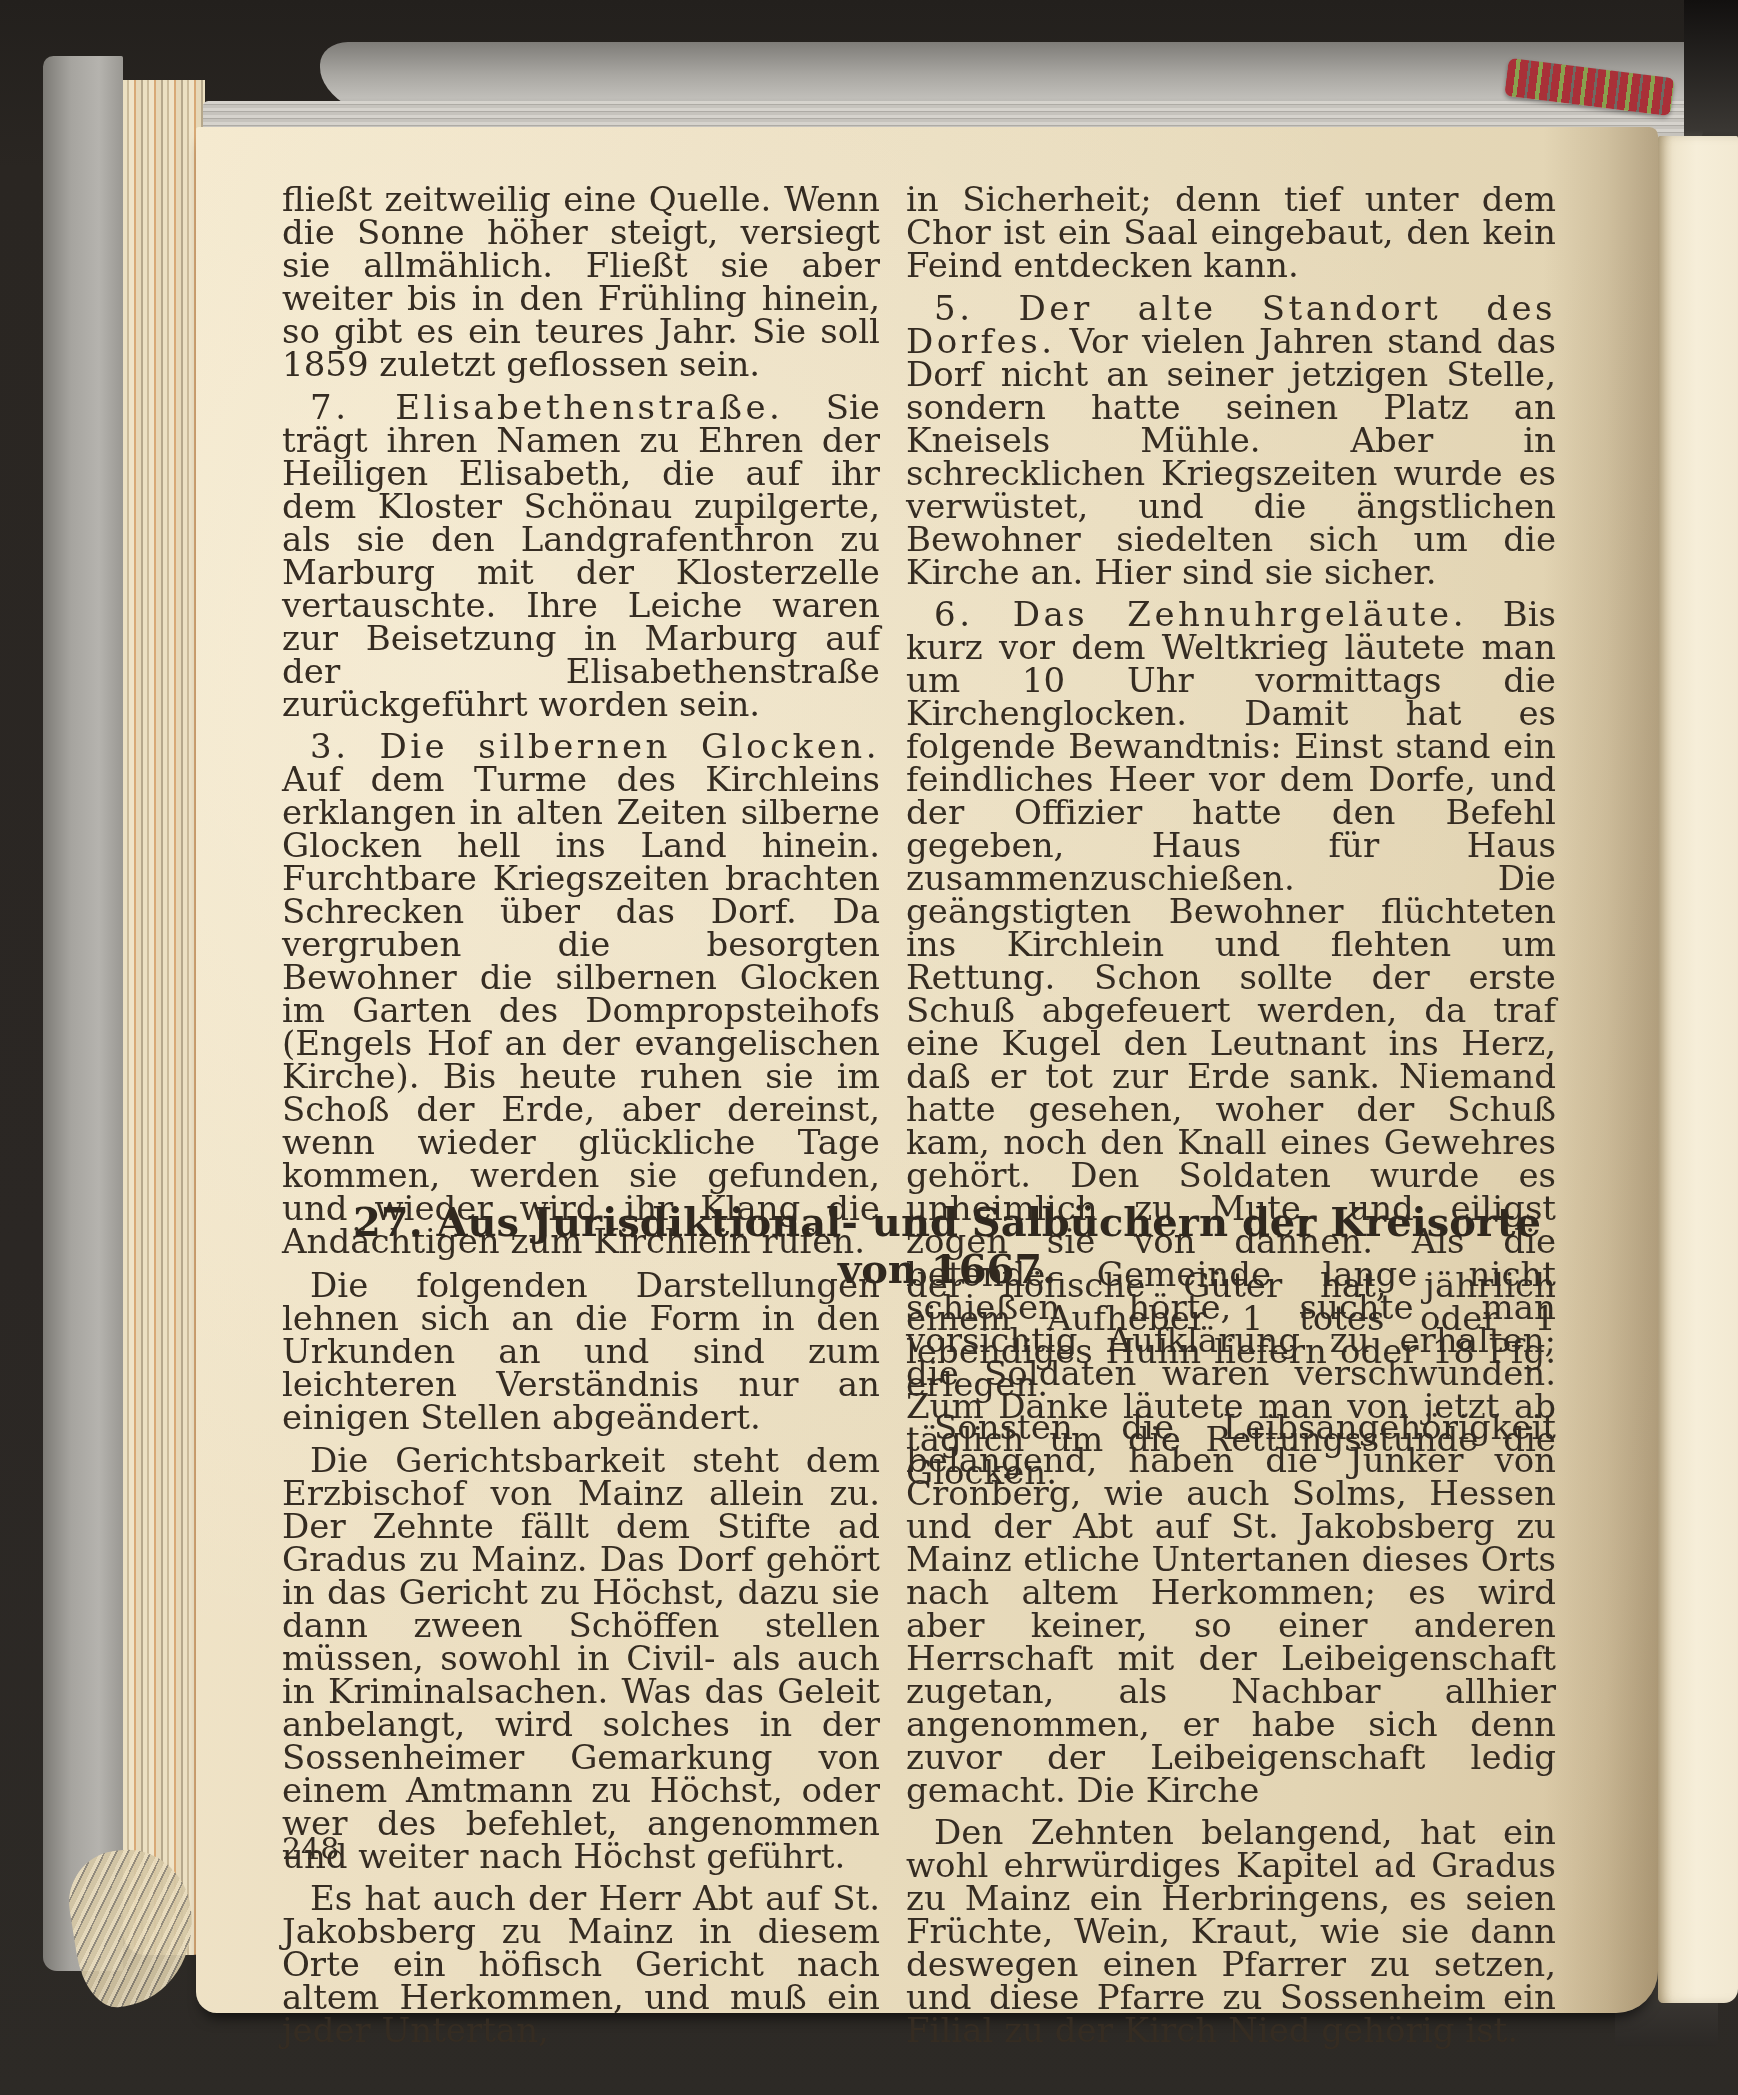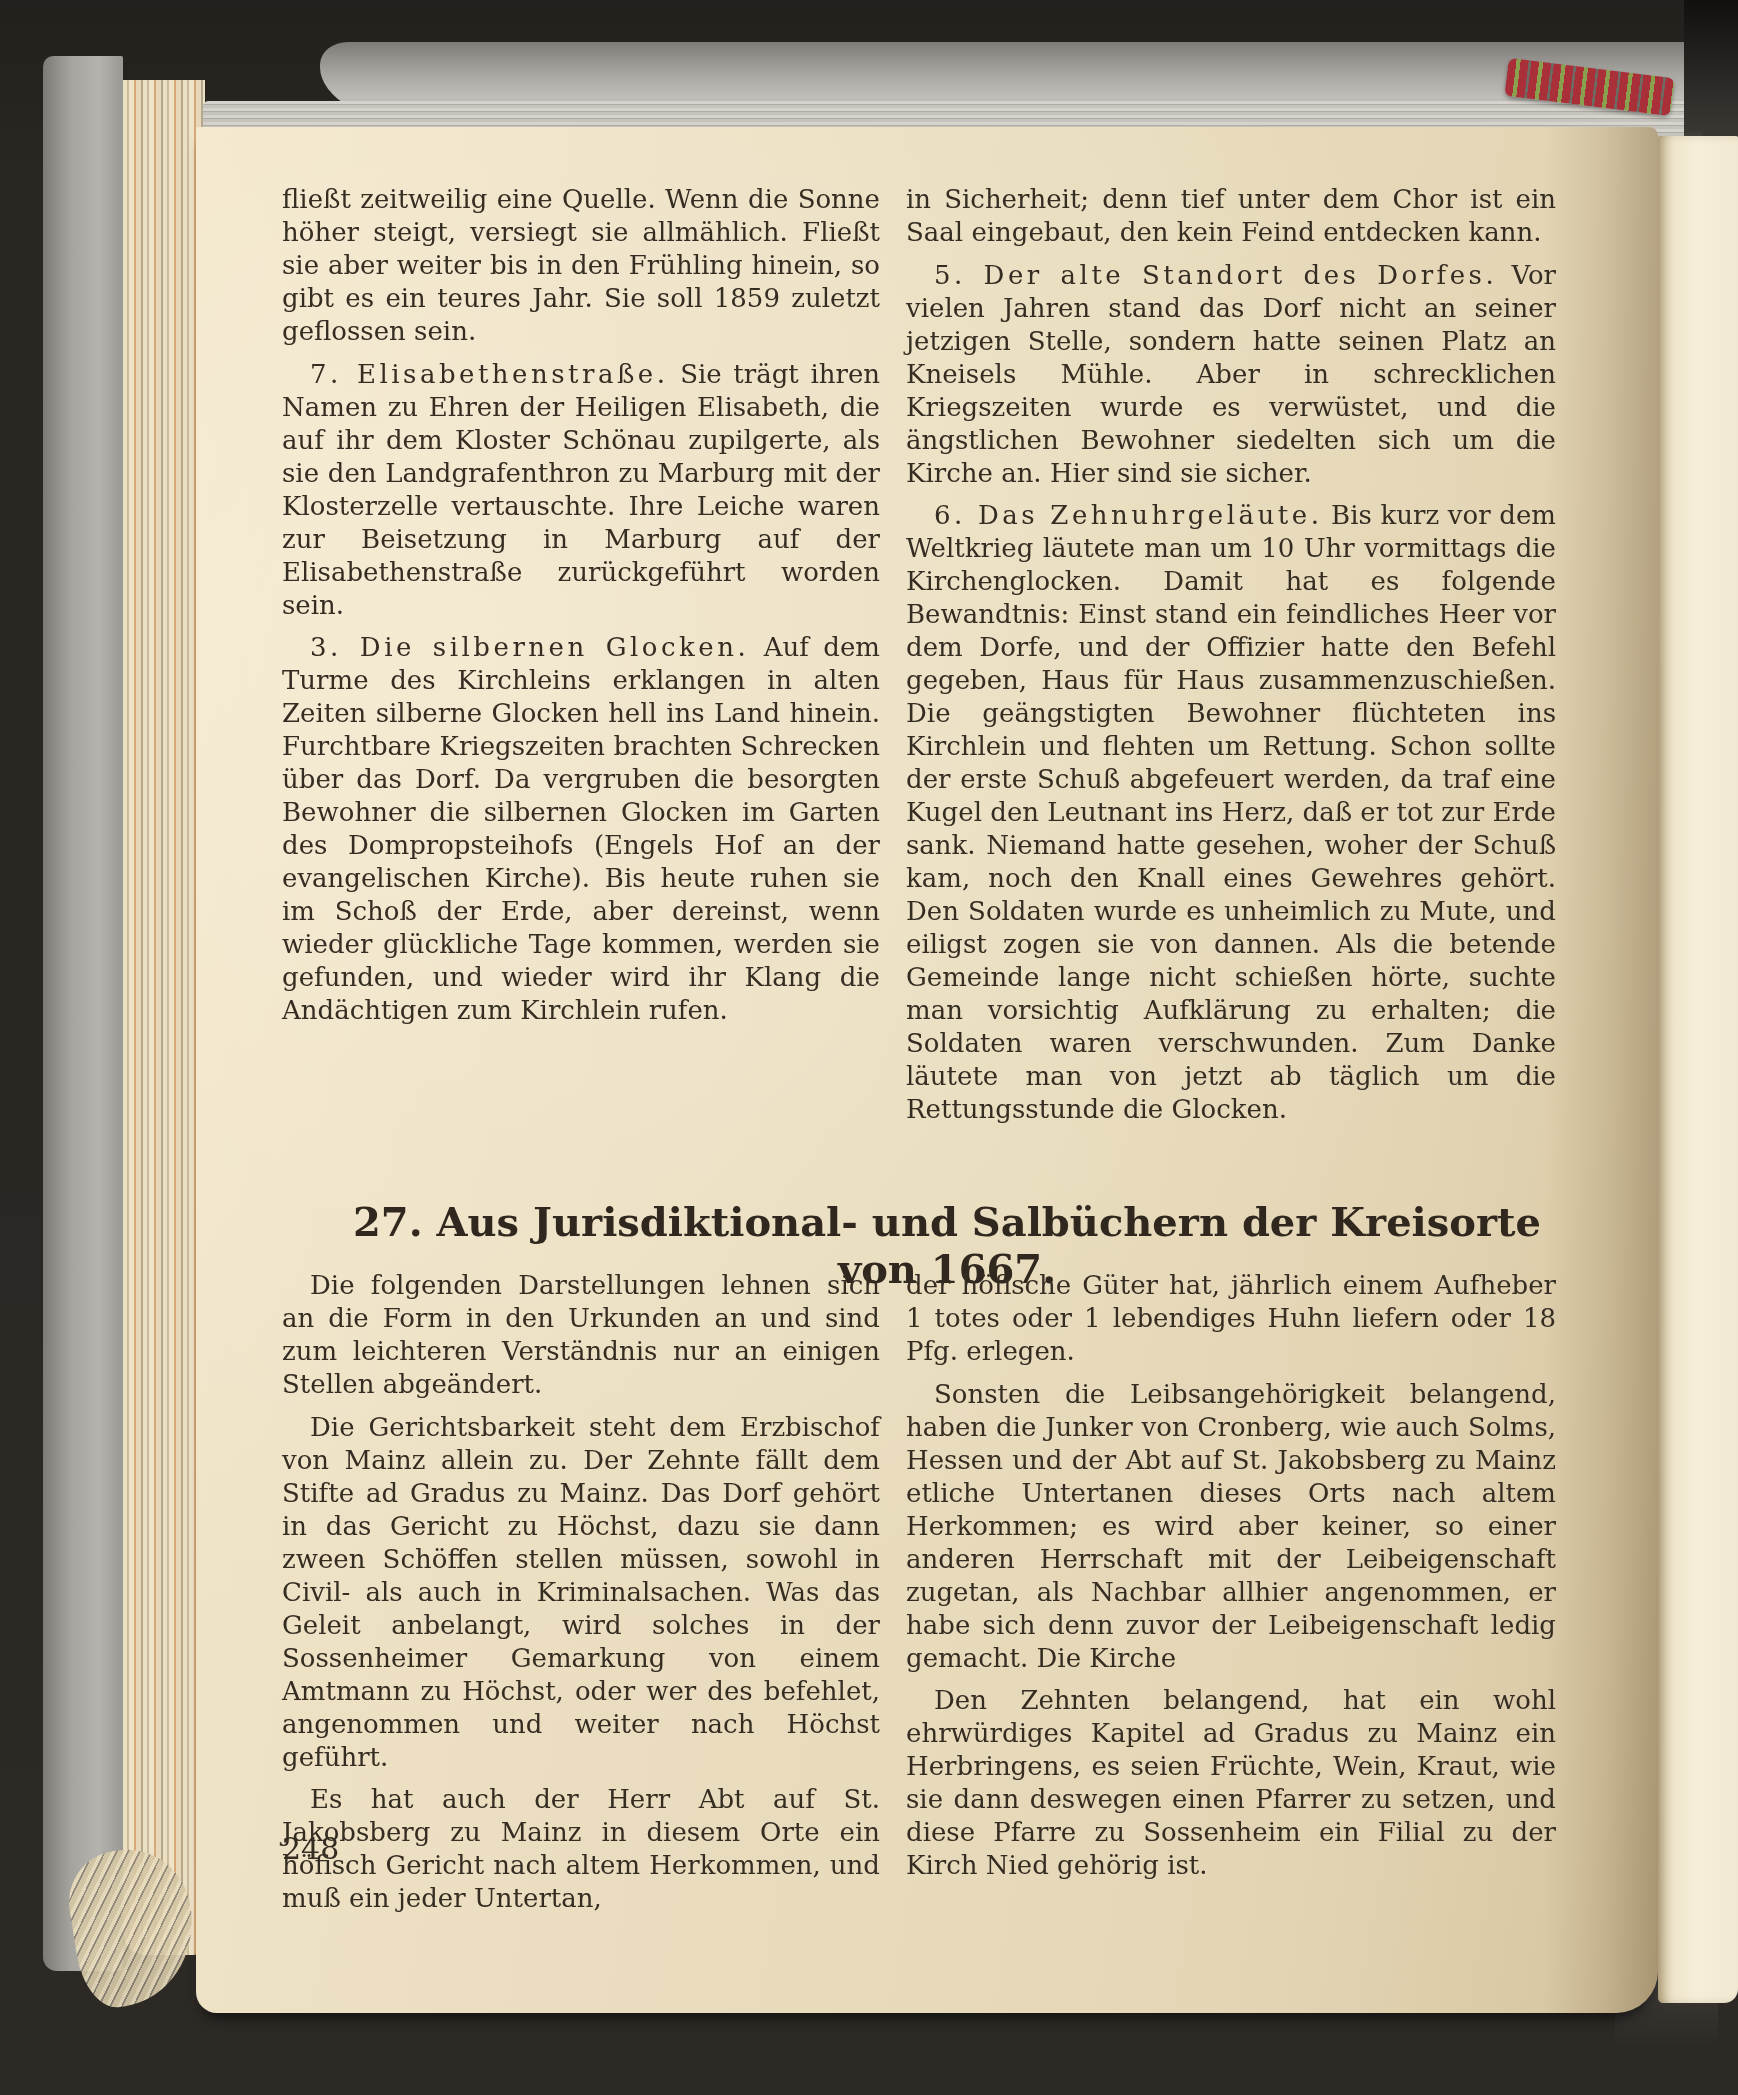--- a/index.html
+++ b/index.html
@@ -40,21 +40,21 @@
       box-shadow:0 10.4px 14px -7px rgba(0,0,0,.65);}
   .gutter-shade{position:absolute;right:0;top:0;width:115px;height:100%;
       background:linear-gradient(90deg,rgba(120,95,55,0) 0%,rgba(110,85,50,.16) 55%,rgba(88,64,34,.32) 100%);
       border-radius:0 8.7px 42px 0;}
   .right-sliver{position:absolute;left:1658px;top:136px;width:80px;height:1867px;
       background:linear-gradient(90deg,#dccdab 0%,#efe5cc 18%,#f6eed9 48%,#f2e9d2 100%);
       box-shadow:inset 8.7px 0 14px -7px rgba(80,60,30,.55);
       border-radius:1.7px 1.7px 14px 5.2px;}
 
   
-  .textcol{position:absolute;color:#352c22;font-size:26px;line-height:33px;text-align:justify;}
+  .textcol{position:absolute;color:#352c22;font-size:34px;line-height:33px;text-align:justify;}
   .textcol p{margin:0 0 9.6px;text-indent:28px;}
   .textcol p.noindent{text-indent:0;}
   .lead{letter-spacing:3.5px;}
   .section-heading{position:absolute;left:330px;top:1198px;width:1234px;text-align:center;
       font-size:40px;font-weight:bold;color:#30281e;}
   .subhead{text-align:center !important;text-indent:0 !important;letter-spacing:5.2px;
       margin:15.6px 0 12px !important;}
   .pagenum{position:absolute;left:282px;top:1795px;font-size:30px;color:#352c22;margin-top:36px;}
 
   #col-l1{left:282px;top:183px;width:598px;}

